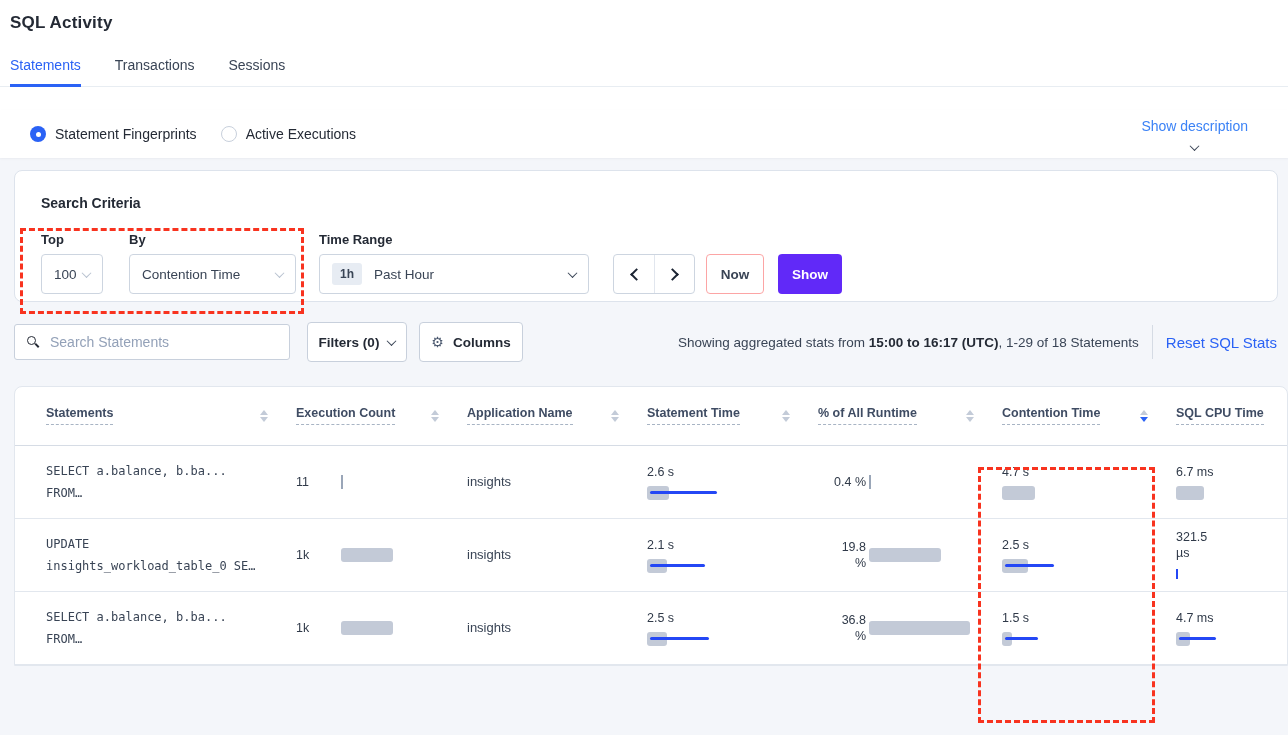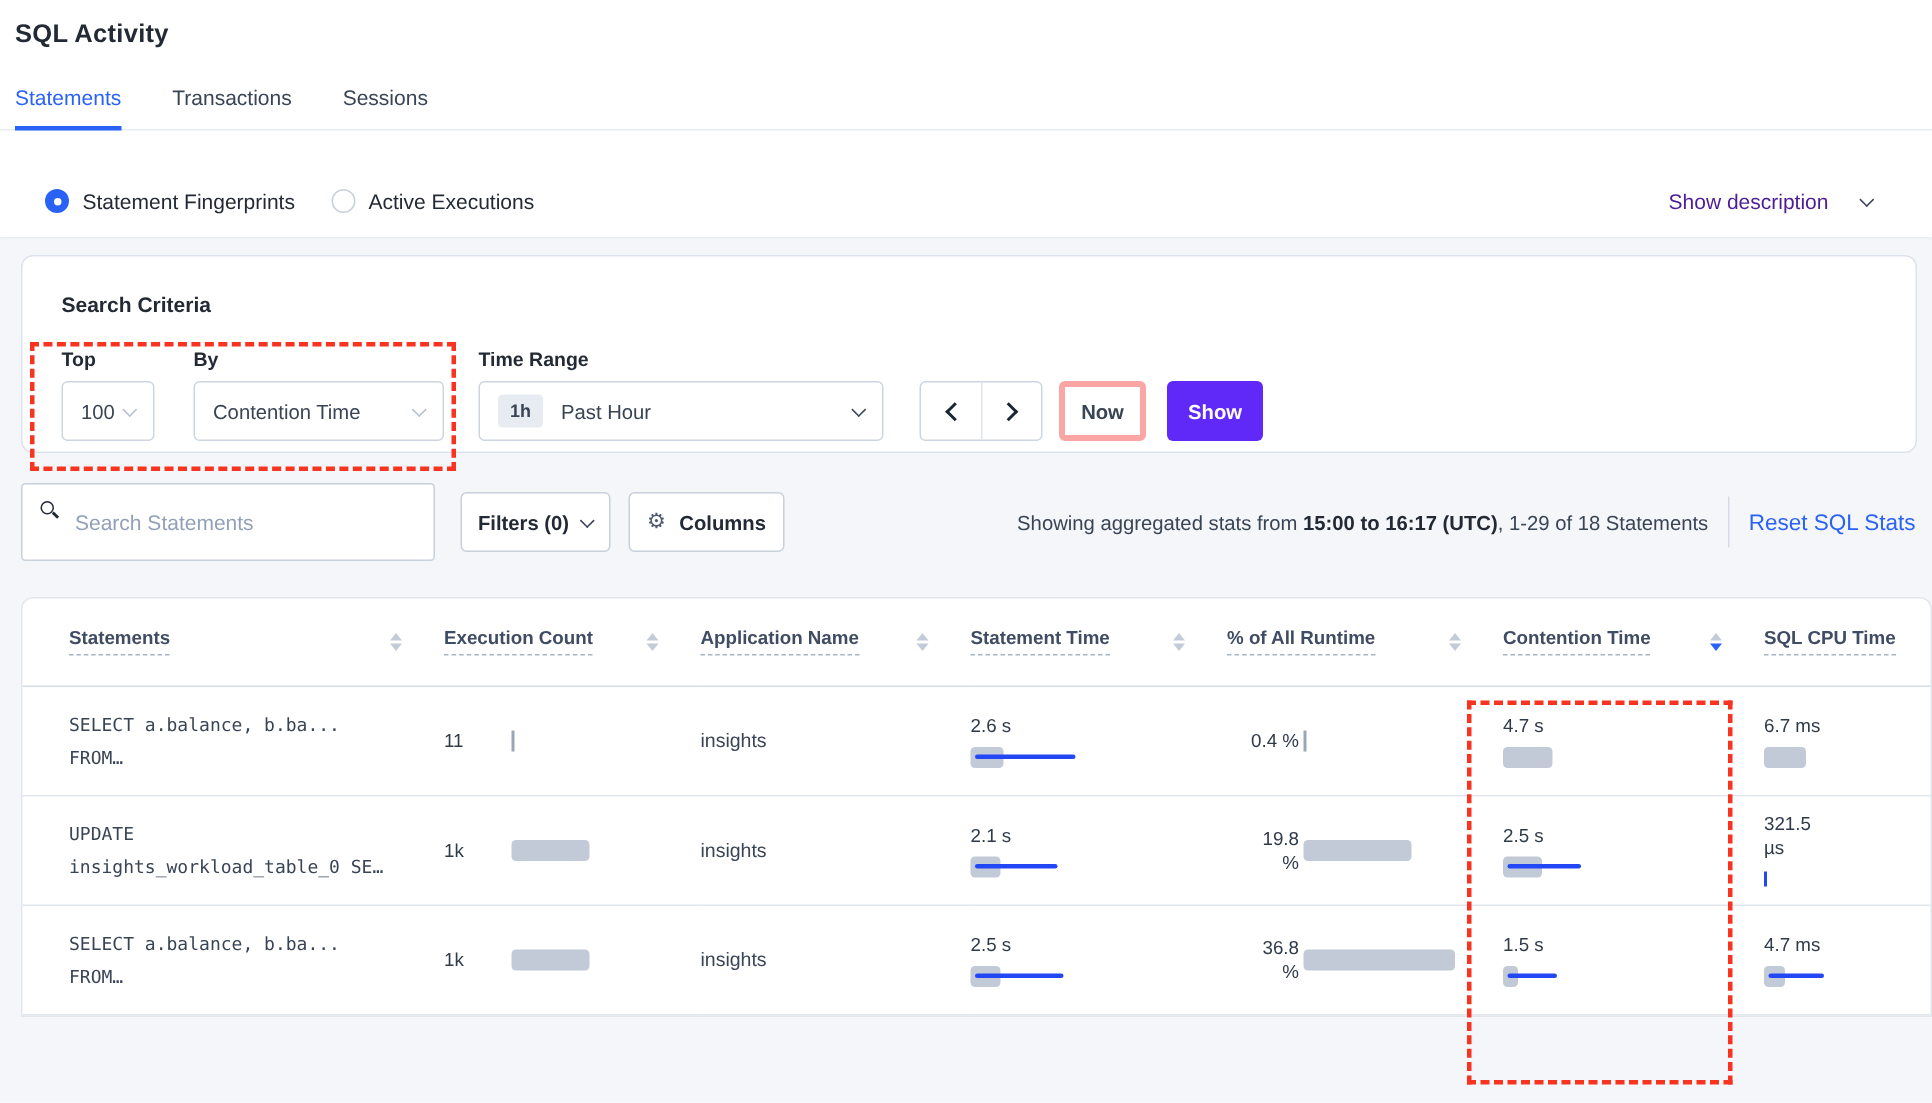--- a/index.html
+++ b/index.html
@@ -20,21 +20,21 @@
   
   .gray-area { background: #f4f6fa; height: 646px; }
   
   .radio-bar { background: #fff; height: 48px; margin-top: 23px; display: flex; align-items: center; padding: 0 26px 0 30px; box-shadow: 0 1px 2px rgba(60,70,90,.06); }
   .radio-opt { display: flex; align-items: center; gap: 9px; margin-right: 24px; cursor: pointer; }
   .radio { width: 16px; height: 16px; border-radius: 50%; position: relative; flex: none; }
   .radio.on { background: #2a62f5; }
   .radio.on::after { content: ""; position: absolute; left: 5.5px; top: 5.5px; width: 5px; height: 5px; border-radius: 50%; background: #fff; }
   .radio.off { background: #fff; border: 1px solid #c8d0dc; }
   .radio-lbl { font-size: 14px; color: #242a35; }
-  .show-desc { margin-left: auto; display: flex; align-items: center; gap: 22px; font-size: 14px; color: #4c1d95; cursor: pointer; padding-right: 14px; }
+  .show-desc { margin-left: auto; display: flex; align-items: center; gap: 10px; font-size: 14px; color: #3b82f6; cursor: pointer; padding-right: 14px; flex-direction: column; }
   
   .chev { display: inline-block; width: 7px; height: 7px; border-right: 1.8px solid #394455; border-bottom: 1.8px solid #394455; transform: rotate(45deg) translate(-1px,-1px); }
   .chev.lite { border-color: #b7c1cf; }
   
   .criteria-panel { background: #fff; border: 1px solid #dde3ec; border-radius: 8px; margin: 12px 10px 0 14px; height: 132px; padding: 24px 26px; }
   .criteria-heading { font-size: 14px; font-weight: 700; color: #242a35; }
   .criteria-row { display: flex; align-items: flex-end; margin-top: 21px; }
   .field { display: flex; flex-direction: column; }
   .field-lbl { font-size: 13px; font-weight: 700; color: #242a35; margin-bottom: 7px; }
   .selectbox { height: 40px; background: #fff; border: 1px solid #cdd5e0; border-radius: 4px; display: flex; align-items: center; padding: 0 12px; font-size: 13.5px; color: #394455; cursor: pointer; }
@@ -44,26 +44,26 @@
   .sel-time { width: 270px; }
   .f-by { margin-right: 23px; }
   .f-time { margin-right: 24px; }
   .time-badge { background: #e7ecf3; border-radius: 3px; font-size: 12px; font-weight: 700; color: #394455; padding: 4px 8px; margin-right: 12px; }
   .btn-group { display: flex; border: 1px solid #cdd5e0; border-radius: 4px; background: #fff; height: 40px; margin-right: 11px; }
   .nav-btn { width: 40px; display: flex; align-items: center; justify-content: center; cursor: pointer; }
   .nav-btn + .nav-btn { border-left: 1px solid #e1e6ee; }
   .arrow-left { width: 9px; height: 9px; border-left: 2.6px solid #1c2433; border-bottom: 2.6px solid #1c2433; transform: rotate(45deg); margin-left: 4px; }
   .arrow-right { width: 9px; height: 9px; border-right: 2.6px solid #1c2433; border-top: 2.6px solid #1c2433; transform: rotate(45deg); margin-right: 4px; }
   .btn { height: 40px; border-radius: 4px; display: flex; align-items: center; justify-content: center; font-size: 13.5px; font-weight: 700; cursor: pointer; }
-  .btn-now { width: 58px; background: #fff; border: 4px solid #fca5a5; color: #394455; margin-right: 14px; }
+  .btn-now { width: 58px; background: #fff; border: 1px solid #fca5a5; color: #394455; margin-right: 14px; }
   .btn-apply { width: 64px; background: #6129f8; color: #fff; border: none; }
   
   .results-heading { font-size: 15px; font-weight: 700; color: #242a35; margin: 33px 0 0 14px; }
   .controls-row { display: flex; align-items: center; margin: 20px 10px 0 14px; }
-  .search-wrap { position: relative; width: 276px; height: 52px; margin-right: 17px; }
+  .search-wrap { position: relative; width: 276px; height: 36px; margin-right: 17px; }
   .search-input { width: 100%; height: 100%; border: 1px solid #c8d0dc; border-radius: 3px; padding: 0 10px 0 35px; font-size: 14px; color: #394455; font-family: "Liberation Sans", sans-serif; background: #fff; }
   .search-input::placeholder { color: #93a1b8; }
   .mag { position: absolute; left: 13px; top: 12px; width: 9px; height: 9px; border: 1.8px solid #242a35; border-radius: 50%; }
   .mag::after { content: ""; position: absolute; width: 1.8px; height: 5px; background: #242a35; transform: rotate(-45deg); left: 8px; top: 6px; }
   .ctrl-btn { height: 40px; background: #fff; border: 1px solid #c8d0dc; border-radius: 4px; display: flex; align-items: center; justify-content: center; gap: 9px; font-size: 13.5px; font-weight: 700; color: #242a35; cursor: pointer; }
   .btn-filters { width: 100px; margin-right: 12px; }
   .btn-columns { width: 104px; }
   .gear-icon { font-family: "DejaVu Sans", sans-serif; font-size: 14px; color: #4d5a70; font-weight: 400; line-height: 1; }
   .showing { margin-left: auto; font-size: 13.5px; color: #394455; white-space: nowrap; }
   .showing b { font-weight: 700; color: #242a35; }

